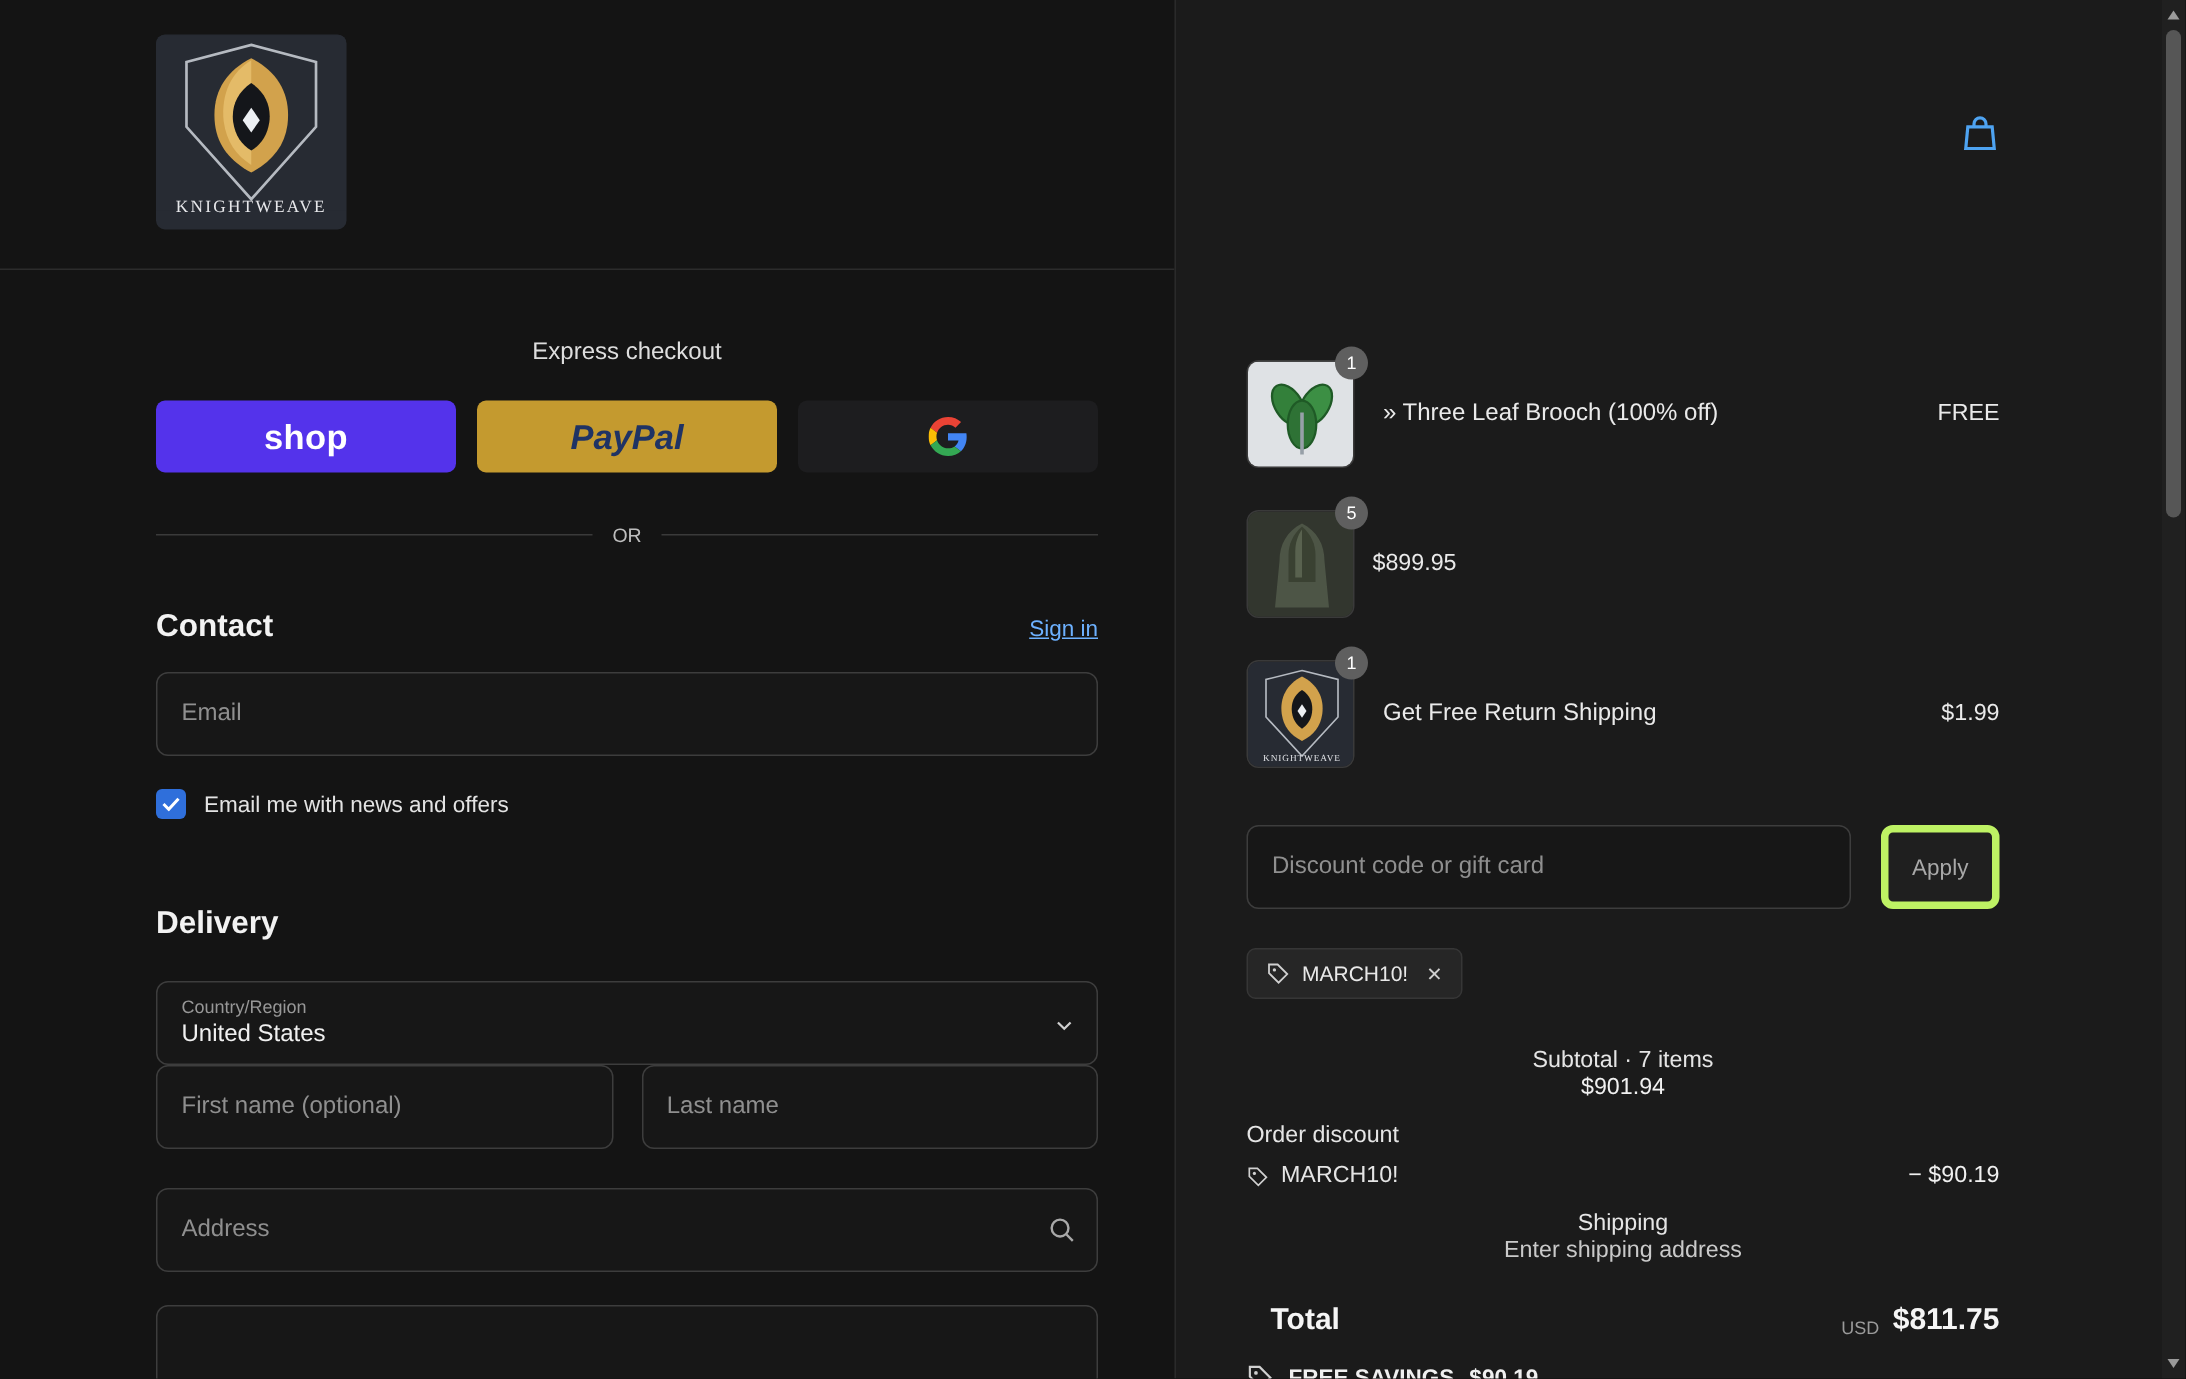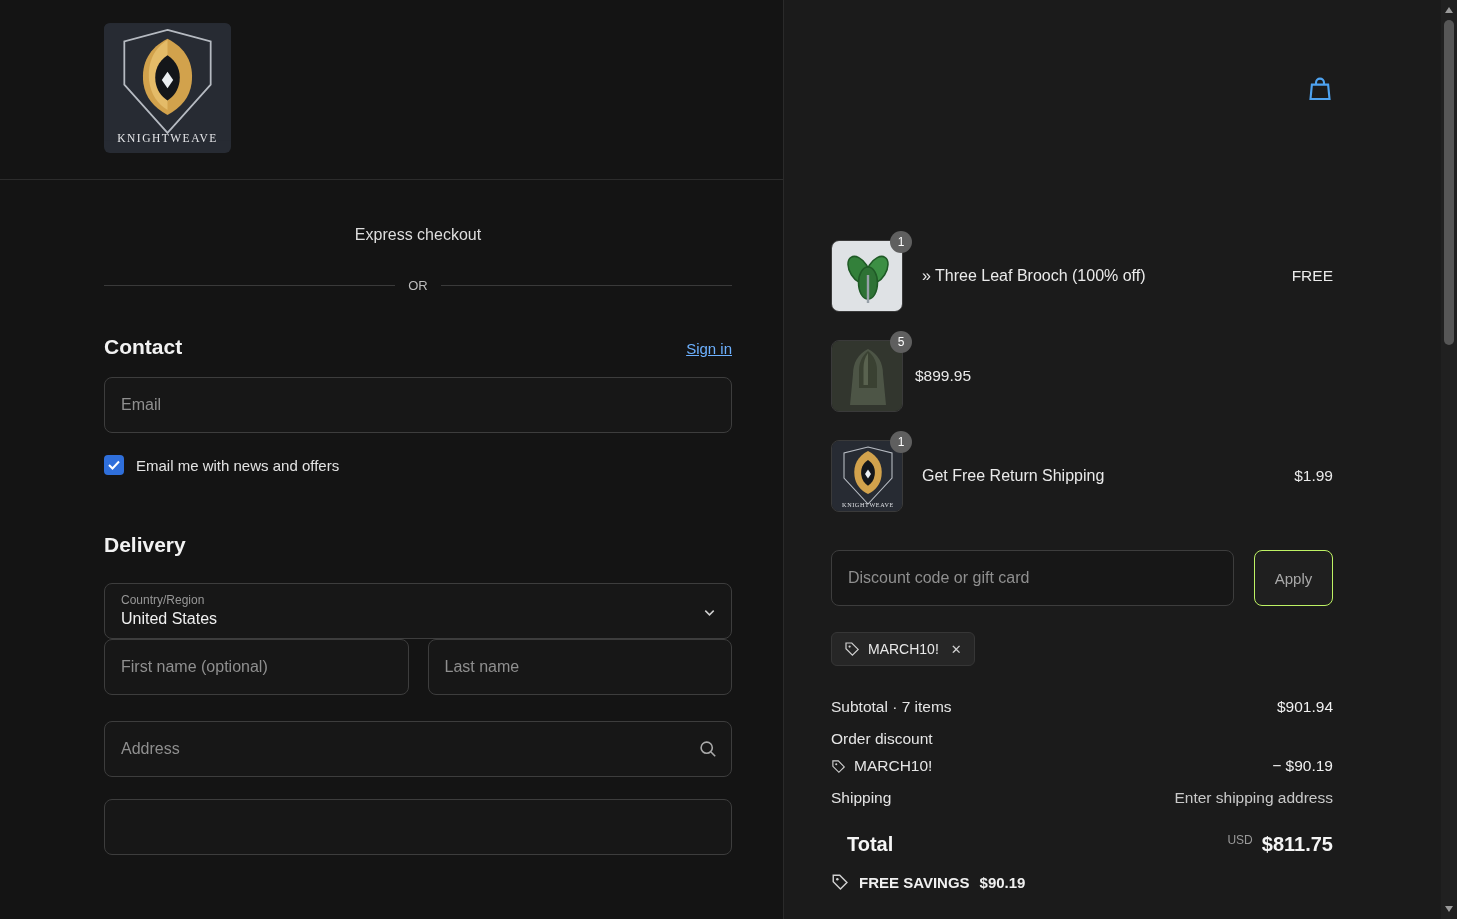--- a/index.html
+++ b/index.html
@@ -74,41 +74,41 @@
   .thumb svg { display:block; }
   .qty-badge { position:absolute; top:-9px; right:-9px; width:22px; height:22px; border-radius:50%;
     background:#5f5f5f; color:#ffffff; font-size:12px; display:flex; align-items:center; justify-content:center; }
   .item-info { flex:1; margin-left:19px; }
   .item-name { font-size:16px; color:#eaeaea; }
   .item-variant { font-size:14px; color:#a3a3a3; margin-top:6px; }
   .item-price { margin-left:12px; font-size:15.5px; color:#eaeaea; white-space:nowrap; }
 
   .discount-row { display:flex; gap:20px; margin-top:38px; }
   .discount-row .text-input { flex:1; }
-  .apply-btn { width:79px; height:56px; background:#1f1f1f; border:1px solid #bef264; border-radius:8px;
+  .apply-btn { width:79px; height:56px; background:#1f1f1f; border:5px solid #bef264; border-radius:8px;
     color:#a8a8a8; font-size:15px; cursor:pointer; font-family:inherit; }
 
   .pill-row { margin-top:26px; }
   .discount-pill { display:inline-flex; align-items:center; gap:8px; background:#262626; border:1px solid #363636;
     border-radius:6px; padding:8px 12px; color:#e8e8e8; font-size:14px; }
   .pill-close { background:none; border:none; color:#cfcfcf; font-size:13px; cursor:pointer; margin-left:4px; line-height:1; }
   .tag-icon { color:#d0d0d0; display:inline-flex; }
 
   .totals { margin-top:32px; font-size:15.5px; }
-  .tot-line { display:flex; justify-content:space-between; align-items:center; margin-bottom:14px; }
+  .tot-line { display:flex; justify-content:space-between; align-items:center; margin-bottom:14px;flex-direction:column; }
   .tot-label { color:#e5e5e5; }
   .tot-value { color:#f0f0f0; }
   .disc-label-line { margin-bottom:9px; }
   .disc-code-line { display:flex; justify-content:space-between; align-items:center; margin-bottom:14px; }
   .disc-code { display:inline-flex; align-items:center; gap:8px; color:#e5e5e5; }
   .ship-value { color:#c9c9c9; }
 
   .total-row { display:flex; justify-content:space-between; align-items:center; margin-top:26px; }
   .total-label { font-size:20px; font-weight:700; color:#f5f5f5;margin-left:16px; }
-  .total-right { display:flex; align-items:flex-start; gap:9px; }
+  .total-right { display:flex; align-items:flex-end; gap:9px; }
   .currency { font-size:12px; color:#9a9a9a; }
   .total-value { font-size:20px; font-weight:700; color:#f5f5f5; }
 
   .savings-row { display:flex; align-items:center; gap:10px; margin-top:17px; font-size:15px; font-weight:700; color:#f0f0f0; }
 
   
   .scrollbar { position:absolute; right:0; top:0; width:16px; height:919px; background:#202020; }
   .sb-arrow { position:absolute; left:0; width:16px; height:16px; cursor:pointer; }
   .sb-up { top:2px; } .sb-down { bottom:2px; }
   .sb-up::after { content:""; display:block; margin:5px auto 0; width:0; height:0;
@@ -133,20 +133,34 @@
           <path d="M50 25 C42.5 30 39.5 37.5 40.5 45.5 C41.5 52.5 45 57.5 50 60.5 C55 57.5 58.5 52.5 59.5 45.5 C60.5 37.5 57.5 30 50 25 Z" fill="#14161a"></path>
           <path d="M50 38 L54.5 44.5 L50 51 L45.5 44.5 Z" fill="#eceff3"></path>
         </svg>
         <div class="logo-text">KNIGHTWEAVE</div>
       </div>
     </div>
 
     <div class="left-content">
       <div class="express-title">Express checkout</div>
 
+      <div class="express-buttons">
+        <button class="exp-btn exp-shop">shop</button>
+        <button class="exp-btn exp-paypal">
+          <span class="paypal-word">PayPal</span>
+        </button>
+        <button class="exp-btn exp-google">
+          <svg width="26" height="26" viewBox="0 0 48 48">
+            <path fill="#EA4335" d="M24 9.5c3.54 0 6.71 1.22 9.21 3.6l6.85-6.85C35.9 2.38 30.47 0 24 0 14.62 0 6.51 5.38 2.56 13.22l7.98 6.19C12.43 13.72 17.74 9.5 24 9.5z"></path>
+            <path fill="#4285F4" d="M46.98 24.55c0-1.57-.15-3.09-.38-4.55H24v9.02h12.94c-.58 2.96-2.26 5.48-4.78 7.18l7.73 6c4.51-4.18 7.09-10.36 7.09-17.65z"></path>
+            <path fill="#FBBC05" d="M10.53 28.59c-.48-1.45-.76-2.99-.76-4.59s.27-3.14.76-4.59l-7.98-6.19C.92 16.46 0 20.12 0 24c0 3.88.92 7.54 2.56 10.78l7.97-6.19z"></path>
+            <path fill="#34A853" d="M24 48c6.48 0 11.93-2.13 15.89-5.81l-7.73-6c-2.15 1.45-4.92 2.3-8.16 2.3-6.26 0-11.57-4.22-13.47-9.91l-7.98 6.19C6.51 42.62 14.62 48 24 48z"></path>
+          </svg>
+        </button>
+      </div>
 
       <div class="or-row">
         <span>OR</span>
       </div>
 
       <div class="section-head">
         <h2>Contact</h2>
         <a class="signin">Sign in</a>
       </div>
 

